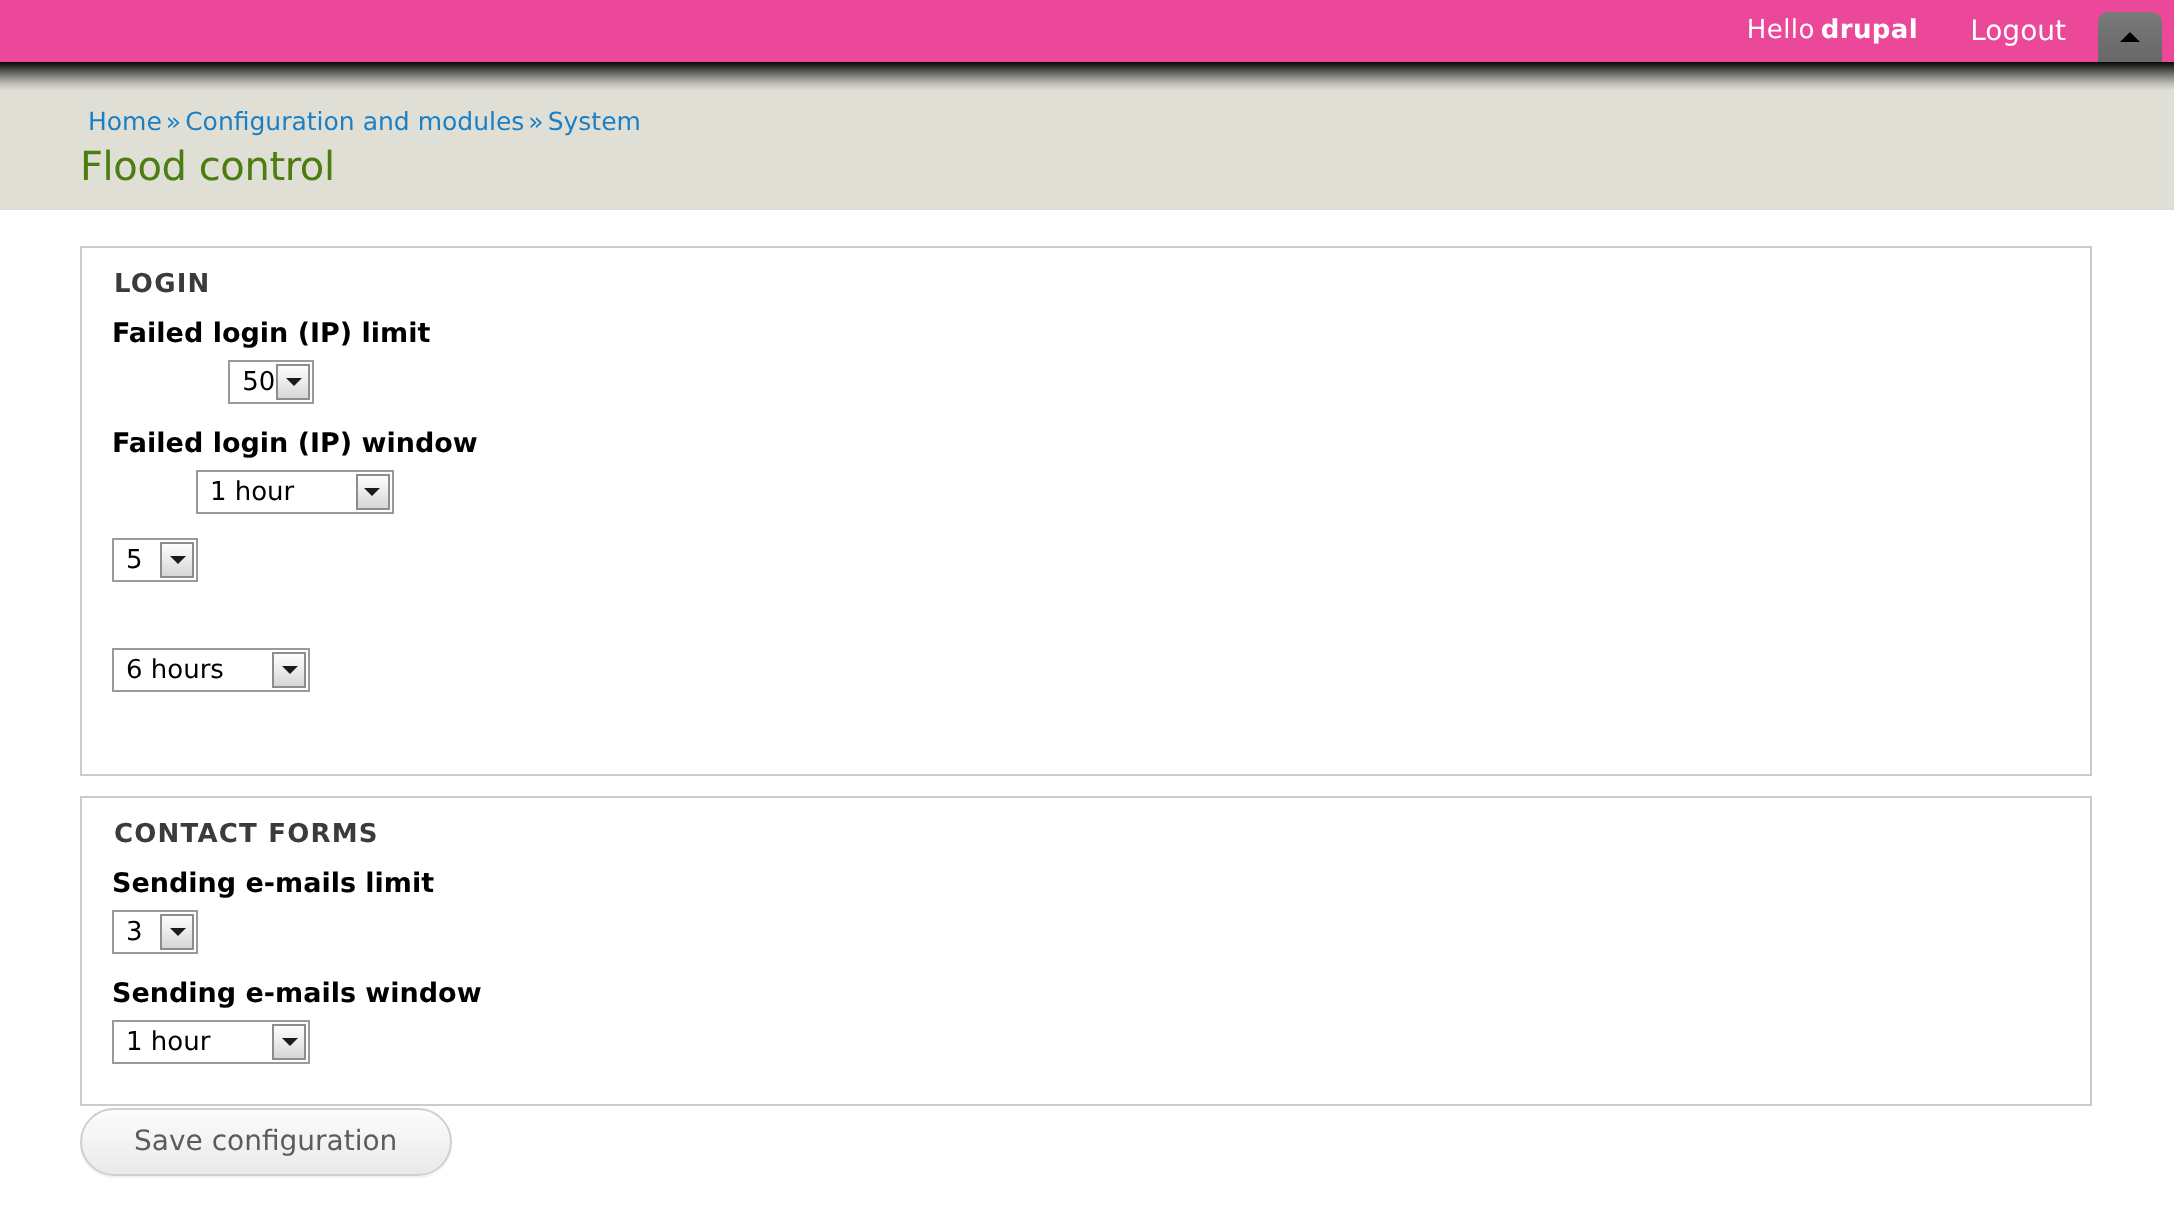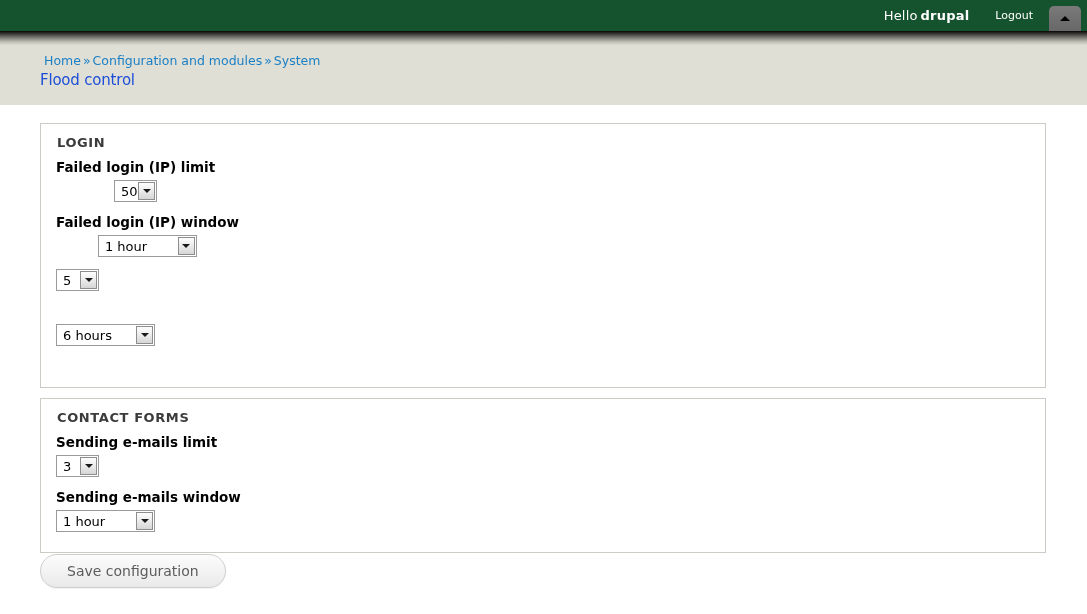--- a/index.html
+++ b/index.html
@@ -16,39 +16,39 @@
     overflow: hidden;
     position: relative;
   }
 
   
   .toolbar {
     position: absolute;
     top: 0; left: 0;
     width: 1087px;
     height: 31px;
-    background: #14532d;
+    background: #ec4899;
     display: flex;
     align-items: center;
     justify-content: flex-end;
     box-sizing: border-box;
   }
   .toolbar-user {
     color: #ffffff;
     font-size: 13px;
     letter-spacing: 0.2px;
     white-space: nowrap;
   }
   .toolbar-user .uname {
     font-weight: bold;
     margin-left: 3px;
   }
   .toolbar-logout {
     color: #ffffff;
-    font-size: 11px;
+    font-size: 14px;
     text-decoration: none;
     margin-left: 26px;
     white-space: nowrap;
   }
   .toolbar-toggle {
     width: 32px;
     height: 26px;
     margin-left: 16px;
     margin-right: 6px;
     background: linear-gradient(to bottom, #7a7a7a 0%, #6e6e6e 60%, #686868 100%);
@@ -97,23 +97,23 @@
     text-decoration: none;
   }
   .breadcrumb .sep {
     color: #1b7fc4;
     margin: 0 2px;
   }
   .page-title {
     position: absolute;
     left: 40px;
     top: 26px;
-    font-size: 15px;
+    font-size: 20px;
     font-weight: normal;
-    color: #1d4ed8;
+    color: #4d7c0f;
     margin: 0;
     letter-spacing: -0.2px;
   }
 
   
   .content {
     position: absolute;
     top: 105px; left: 0;
     width: 1087px;
     background: #ffffff;

